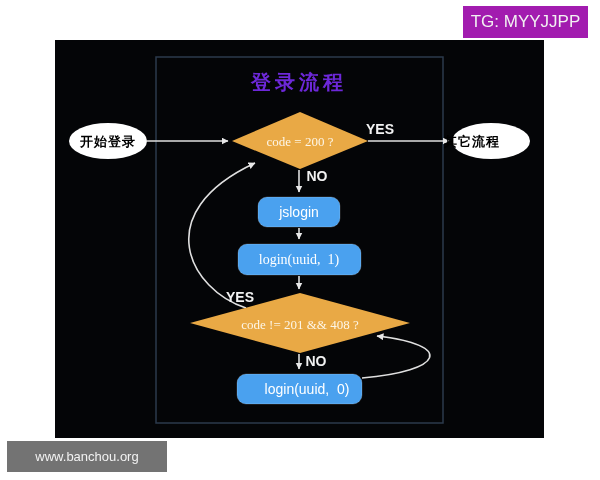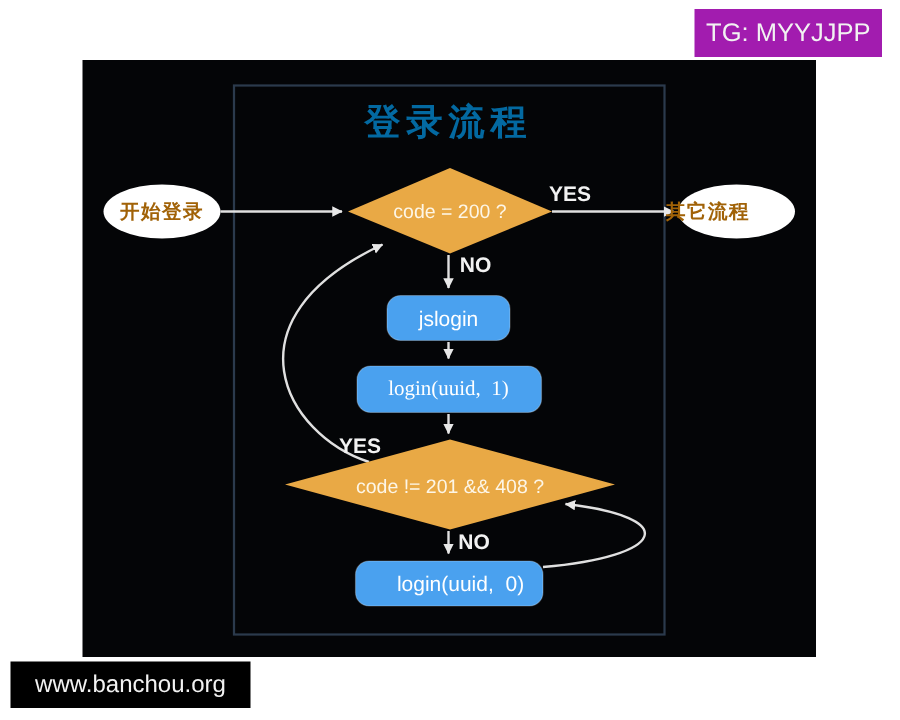--- a/index.html
+++ b/index.html
@@ -18,38 +18,38 @@
   svg.overlay { position: absolute; left: 0; top: 0; width: 600px; height: 480px; pointer-events: none; }
   .frame-rect { fill: none; stroke: #2b3a4c; stroke-width: 1.5; }
   .edge { fill: none; stroke: #e0e0e0; stroke-width: 1.6; }
   .node-shape { stroke: none; }
   .process-shape { stroke: rgba(255,255,255,0.25); stroke-width: 0.8; }
 
   .txt {
     position: absolute; transform: translate(-50%, -50%);
     white-space: pre; line-height: 1; user-select: none;
   }
-  .title-txt { font-size: 24px; font-weight: bold; color: #0369a1; letter-spacing: 4px; }
-  .terminator-txt { font-size: 13px; font-weight: bold; color: #a16207; letter-spacing: 1px; }
-  .decision-txt { font-size: 13px; color: #fdf6e7; }
+  .title-txt { font-size: 20px; font-weight: bold; color: #6d28d9; letter-spacing: 4px; }
+  .terminator-txt { font-size: 13px; font-weight: bold; color: #000000; letter-spacing: 1px; }
+  .decision-txt { font-size: 13px; color: #fdf6e7; font-family: Liberation Serif, serif; }
   .process-txt { font-size: 14px; color: #ffffff; }
   .edge-label { font-size: 14px; font-weight: bold; color: #f2f2f2; text-align: right; }
 
   .badge {
     position: absolute; color: #f2f2f2;
     display: flex; align-items: center; justify-content: center;
     white-space: nowrap;
   }
   .badge-tg {
     left: 463px; top: 6px; width: 125px; height: 32px;
     background: #a21caf; font-size: 17px;
   }
   .badge-site {
     left: 7px; top: 441px; width: 160px; height: 31px;
-    background: #000000; font-size: 16px;
+    background: #737373; font-size: 13px;
   }
 </style>
 </head>
 <body>
 
 <div class="stage">
 
   <div class="canvas"></div>
 
   <svg class="overlay" viewBox="0 0 600 480">

